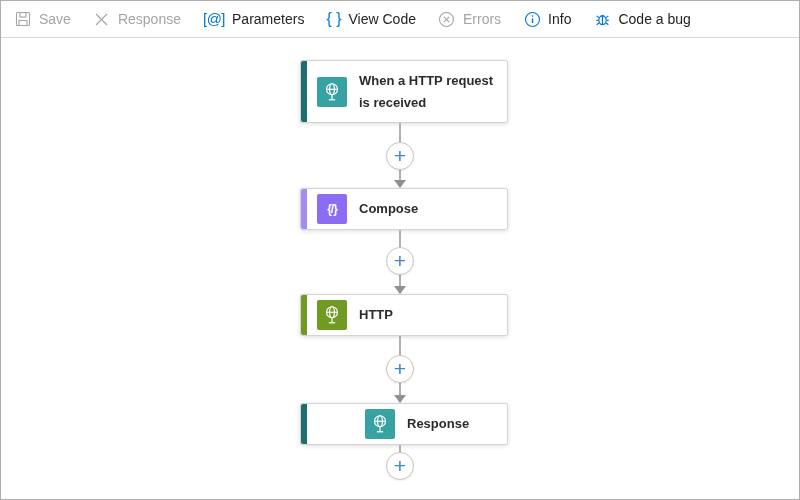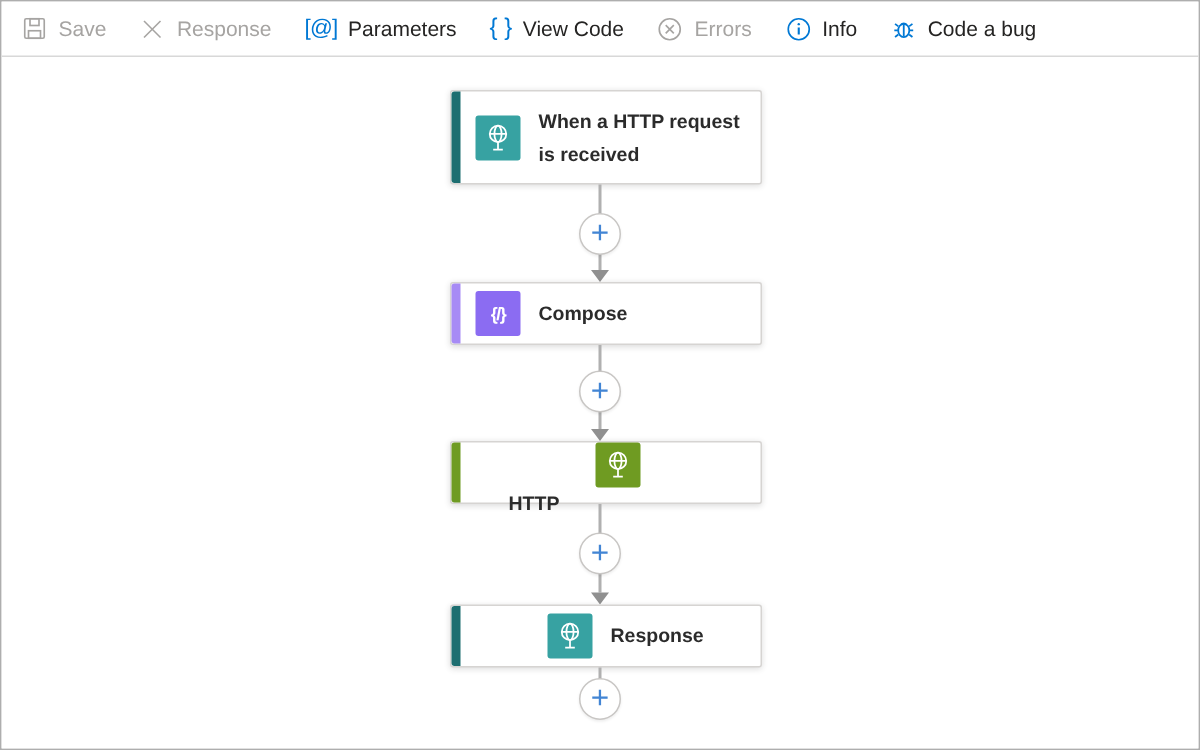--- a/index.html
+++ b/index.html
@@ -238,21 +238,21 @@
       </span>
       <span class="node-title">Compose</span>
     </div>
 
     <div class="cline" style="top:192px; height:56px;"></div>
     <button class="plus-btn" style="top:209px;">
       <span>+</span>
     </button>
     <div class="arrow-down" style="top:248px;"></div>
 
-    <div class="node" style="top:256px; height:42px;flex-direction:column;">
+    <div class="node" style="top:256px; height:42px;">
       <span class="accent accent-green"></span>
       <span class="node-icon bg-green">
         <svg width="22" height="22" viewBox="0 0 24 24" fill="none" stroke="#ffffff" stroke-width="1.3">
           <circle cx="12" cy="9" r="6"></circle>
           <ellipse cx="12" cy="9" rx="2.6" ry="6"></ellipse>
           <line x1="6" y1="9" x2="18" y2="9"></line>
           <line x1="12" y1="15" x2="12" y2="20"></line>
           <line x1="8.5" y1="20.5" x2="15.5" y2="20.5"></line>
         </svg>
       </span>

